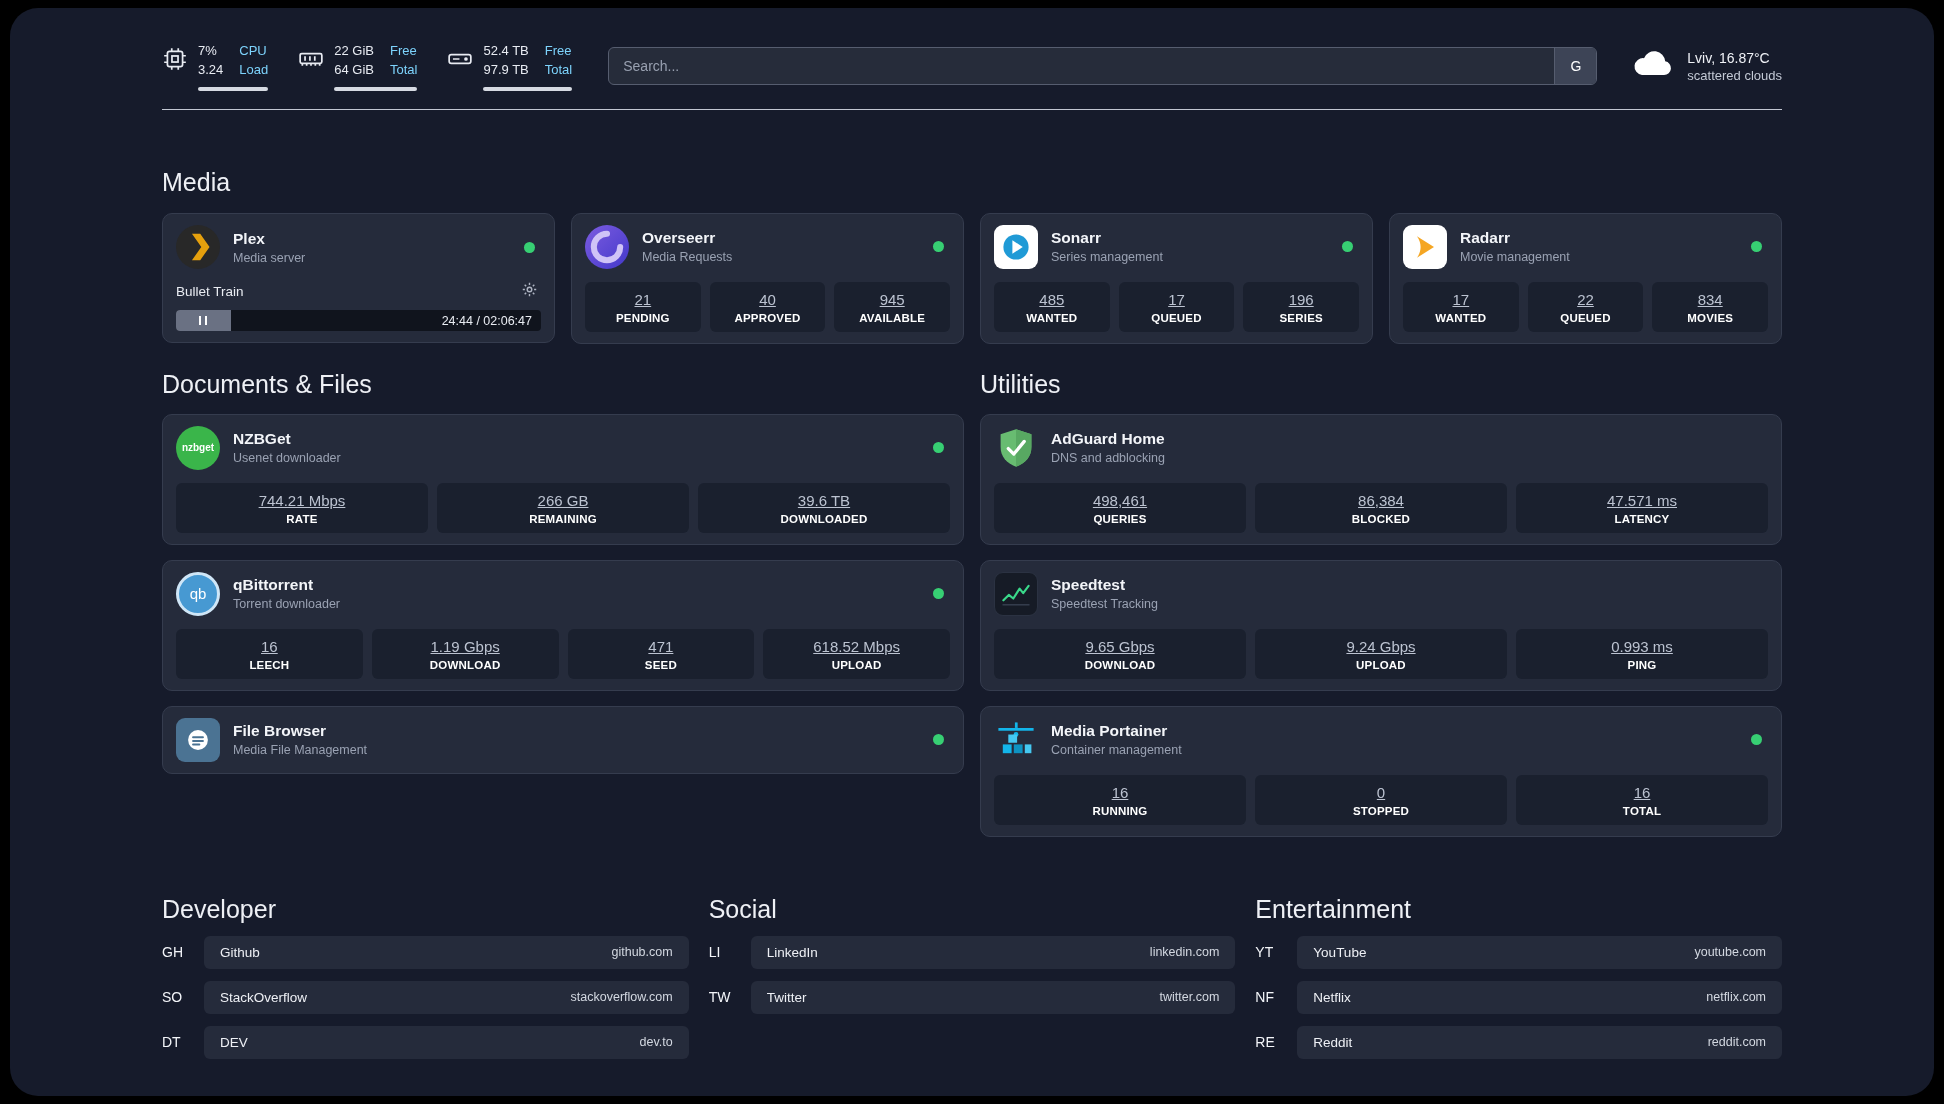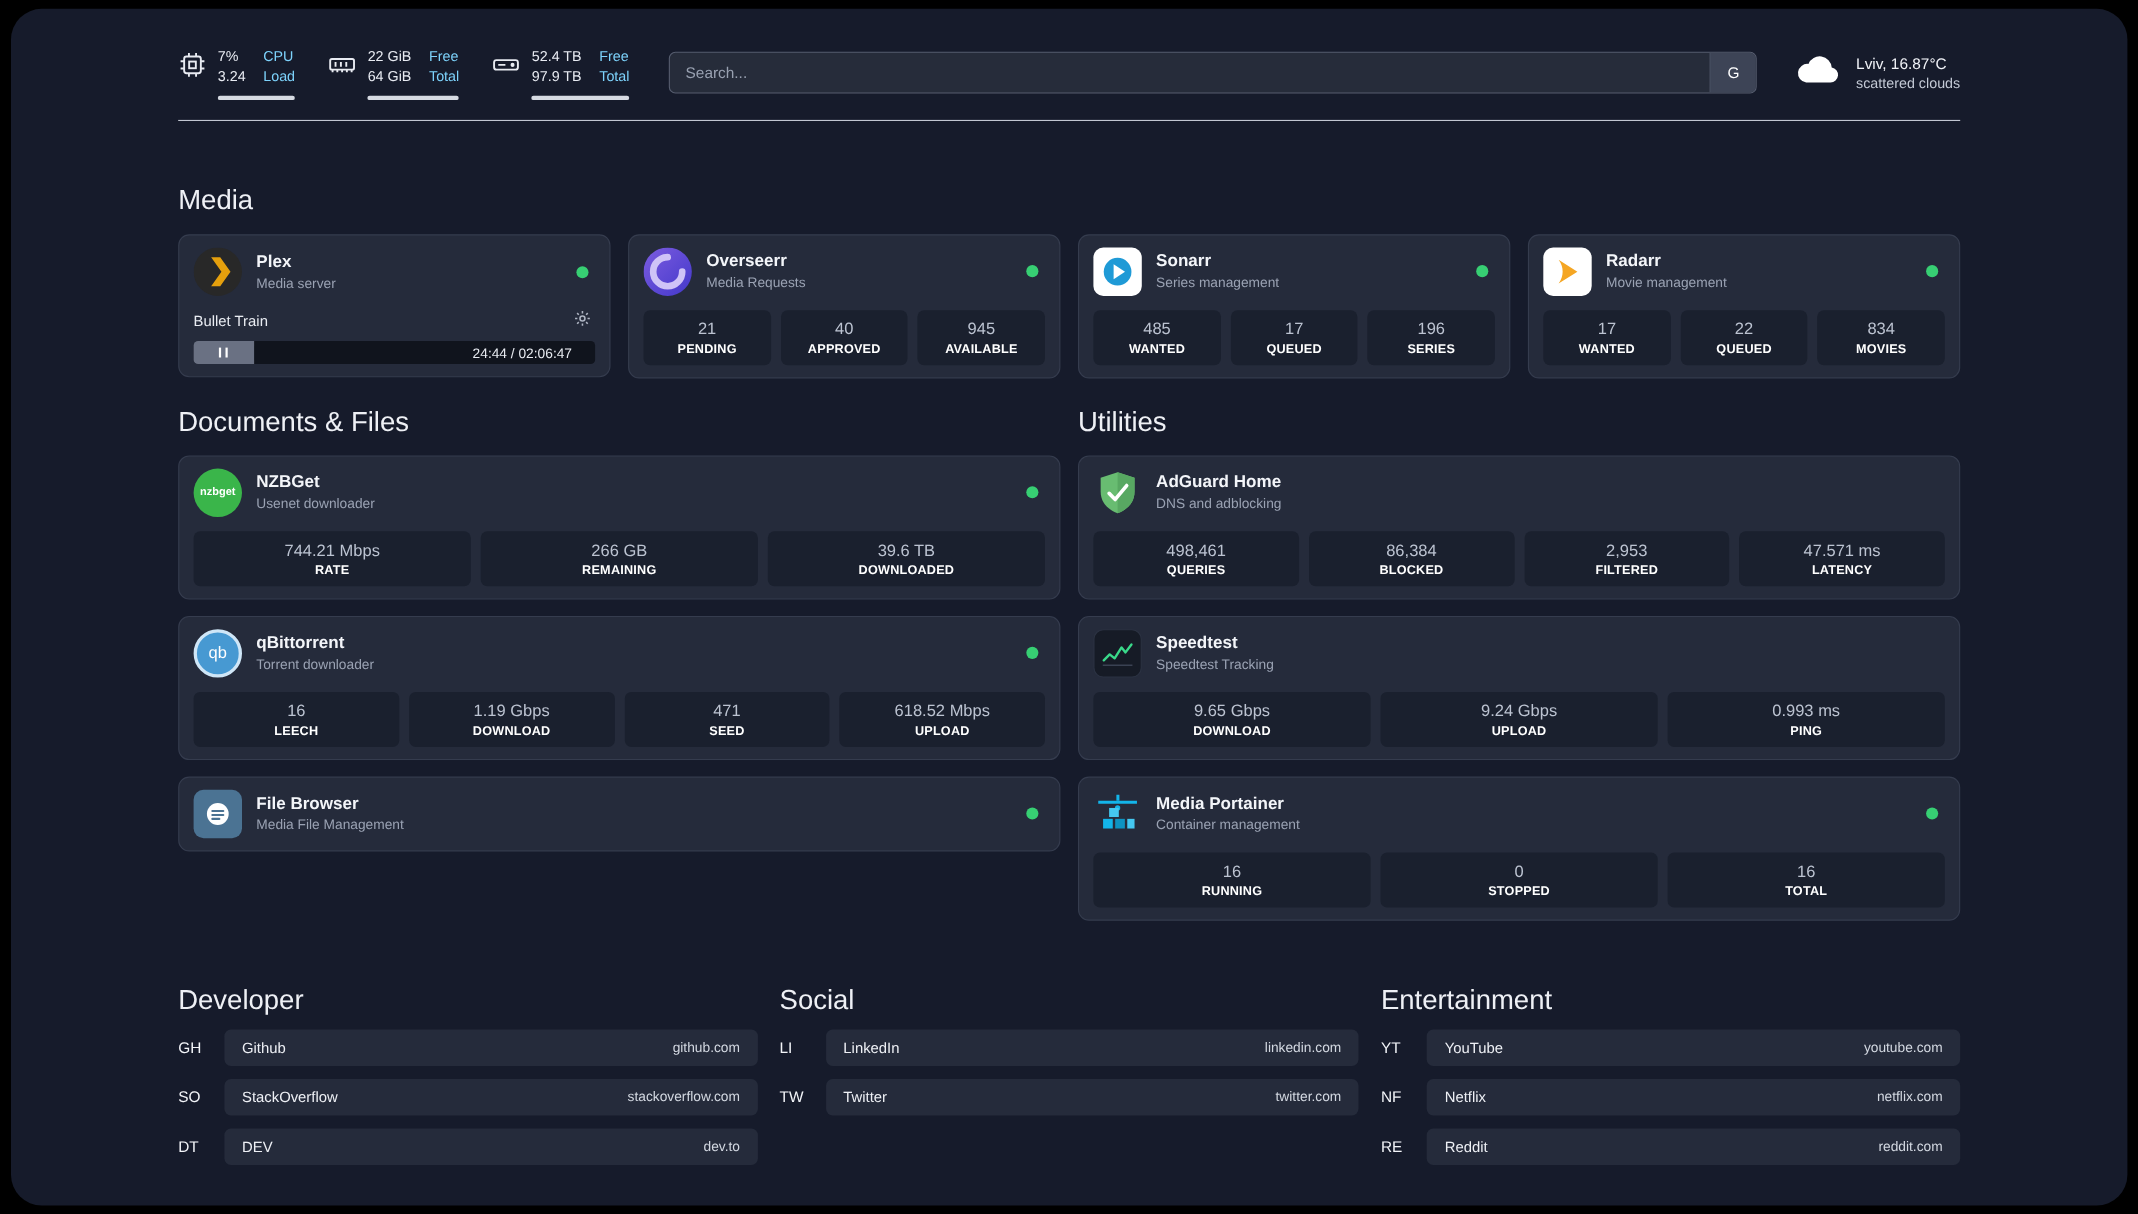--- a/index.html
+++ b/index.html
@@ -43,32 +43,32 @@
   .tile svg { width:36px; height:36px; }
   .tile.white { background:#fff; }
   .circ { width:44px; height:44px; border-radius:50%; display:flex; align-items:center; justify-content:center; }
   .app-text { display:flex; flex-direction:column; }
   .app-name { color:#f3f5f9; font-size:15.5px; font-weight:600; }
   .app-sub { color:#9aa2b3; font-size:12.5px; margin-top:3px; }
   .dot { width:11px; height:11px; border-radius:50%; background:#37cf73; margin-left:auto; margin-right:6px; }
 
   .stats { display:flex; gap:9px; margin-top:13px; }
   .stat { flex:1; background:#1a202e; border-radius:6px; text-align:center; padding:9px 4px 8px; }
-  .stat-value { color:#bcc3d1; font-size:15px; }
+  .stat-value { color:#bcc3d1; font-size:15px;text-decoration:underline; }
   .stat-label { color:#fff; font-size:11.5px; font-weight:700; margin-top:4px; letter-spacing:.2px; }
 
   
   .player-row { display:flex; align-items:center; margin-top:12px; }
   .track-title { color:#e9ecf2; font-size:13.5px; flex:1; }
   .gearbtn { width:20px; height:20px; cursor:pointer; }
   .gearbtn svg { width:17px; height:17px; display:block; }
   .progress { margin-top:9px; height:21px; background:#10141d; border-radius:4px; position:relative; display:flex; align-items:center; cursor:pointer; }
   .pfill { width:15%; height:100%; background:#6a7183; border-radius:4px 0 0 4px; display:flex; align-items:center; justify-content:center; }
   .pbars { width:8px; height:9px; border-left:2.5px solid #fff; border-right:2.5px solid #fff; }
-  .ptime { position:absolute; right:21px; color:#e9ecf2; font-size:12.5px; }
+  .ptime { position:absolute; right:9px; color:#e9ecf2; font-size:12.5px; }
 
   .two-col { display:flex; gap:16px; margin-top:26px; align-items:flex-start; }
   .col { flex:1; }
   .col .card { margin-top:15px; flex:none; }
 
   
   .bookmarks { display:flex; gap:20px; margin-top:58px; }
   .bm-col { flex:1; }
   .bm-row { display:flex; align-items:center; gap:12px; margin-top:12px; }
   .bm-abbr { color:#f3f5f9; font-size:14px; font-weight:500; width:30px; flex:0 0 30px; }
@@ -412,24 +412,20 @@
           <div class="stats">
             <div class="stat">
               <div class="stat-value">498,461</div>
               <div class="stat-label">QUERIES</div>
             </div>
             <div class="stat">
               <div class="stat-value">86,384</div>
               <div class="stat-label">BLOCKED</div>
             </div>
             <div class="stat">
-              <div class="stat-value">2,953</div>
-              <div class="stat-label">FILTERED</div>
-            </div>
-            <div class="stat">
               <div class="stat-value">47.571 ms</div>
               <div class="stat-label">LATENCY</div>
             </div>
           </div>
         </div>
 
         <div class="card">
           <div class="card-head">
             <div class="app-icon">
               <div class="tile" style="background:#161b26;border:1px solid #2b3242;">

